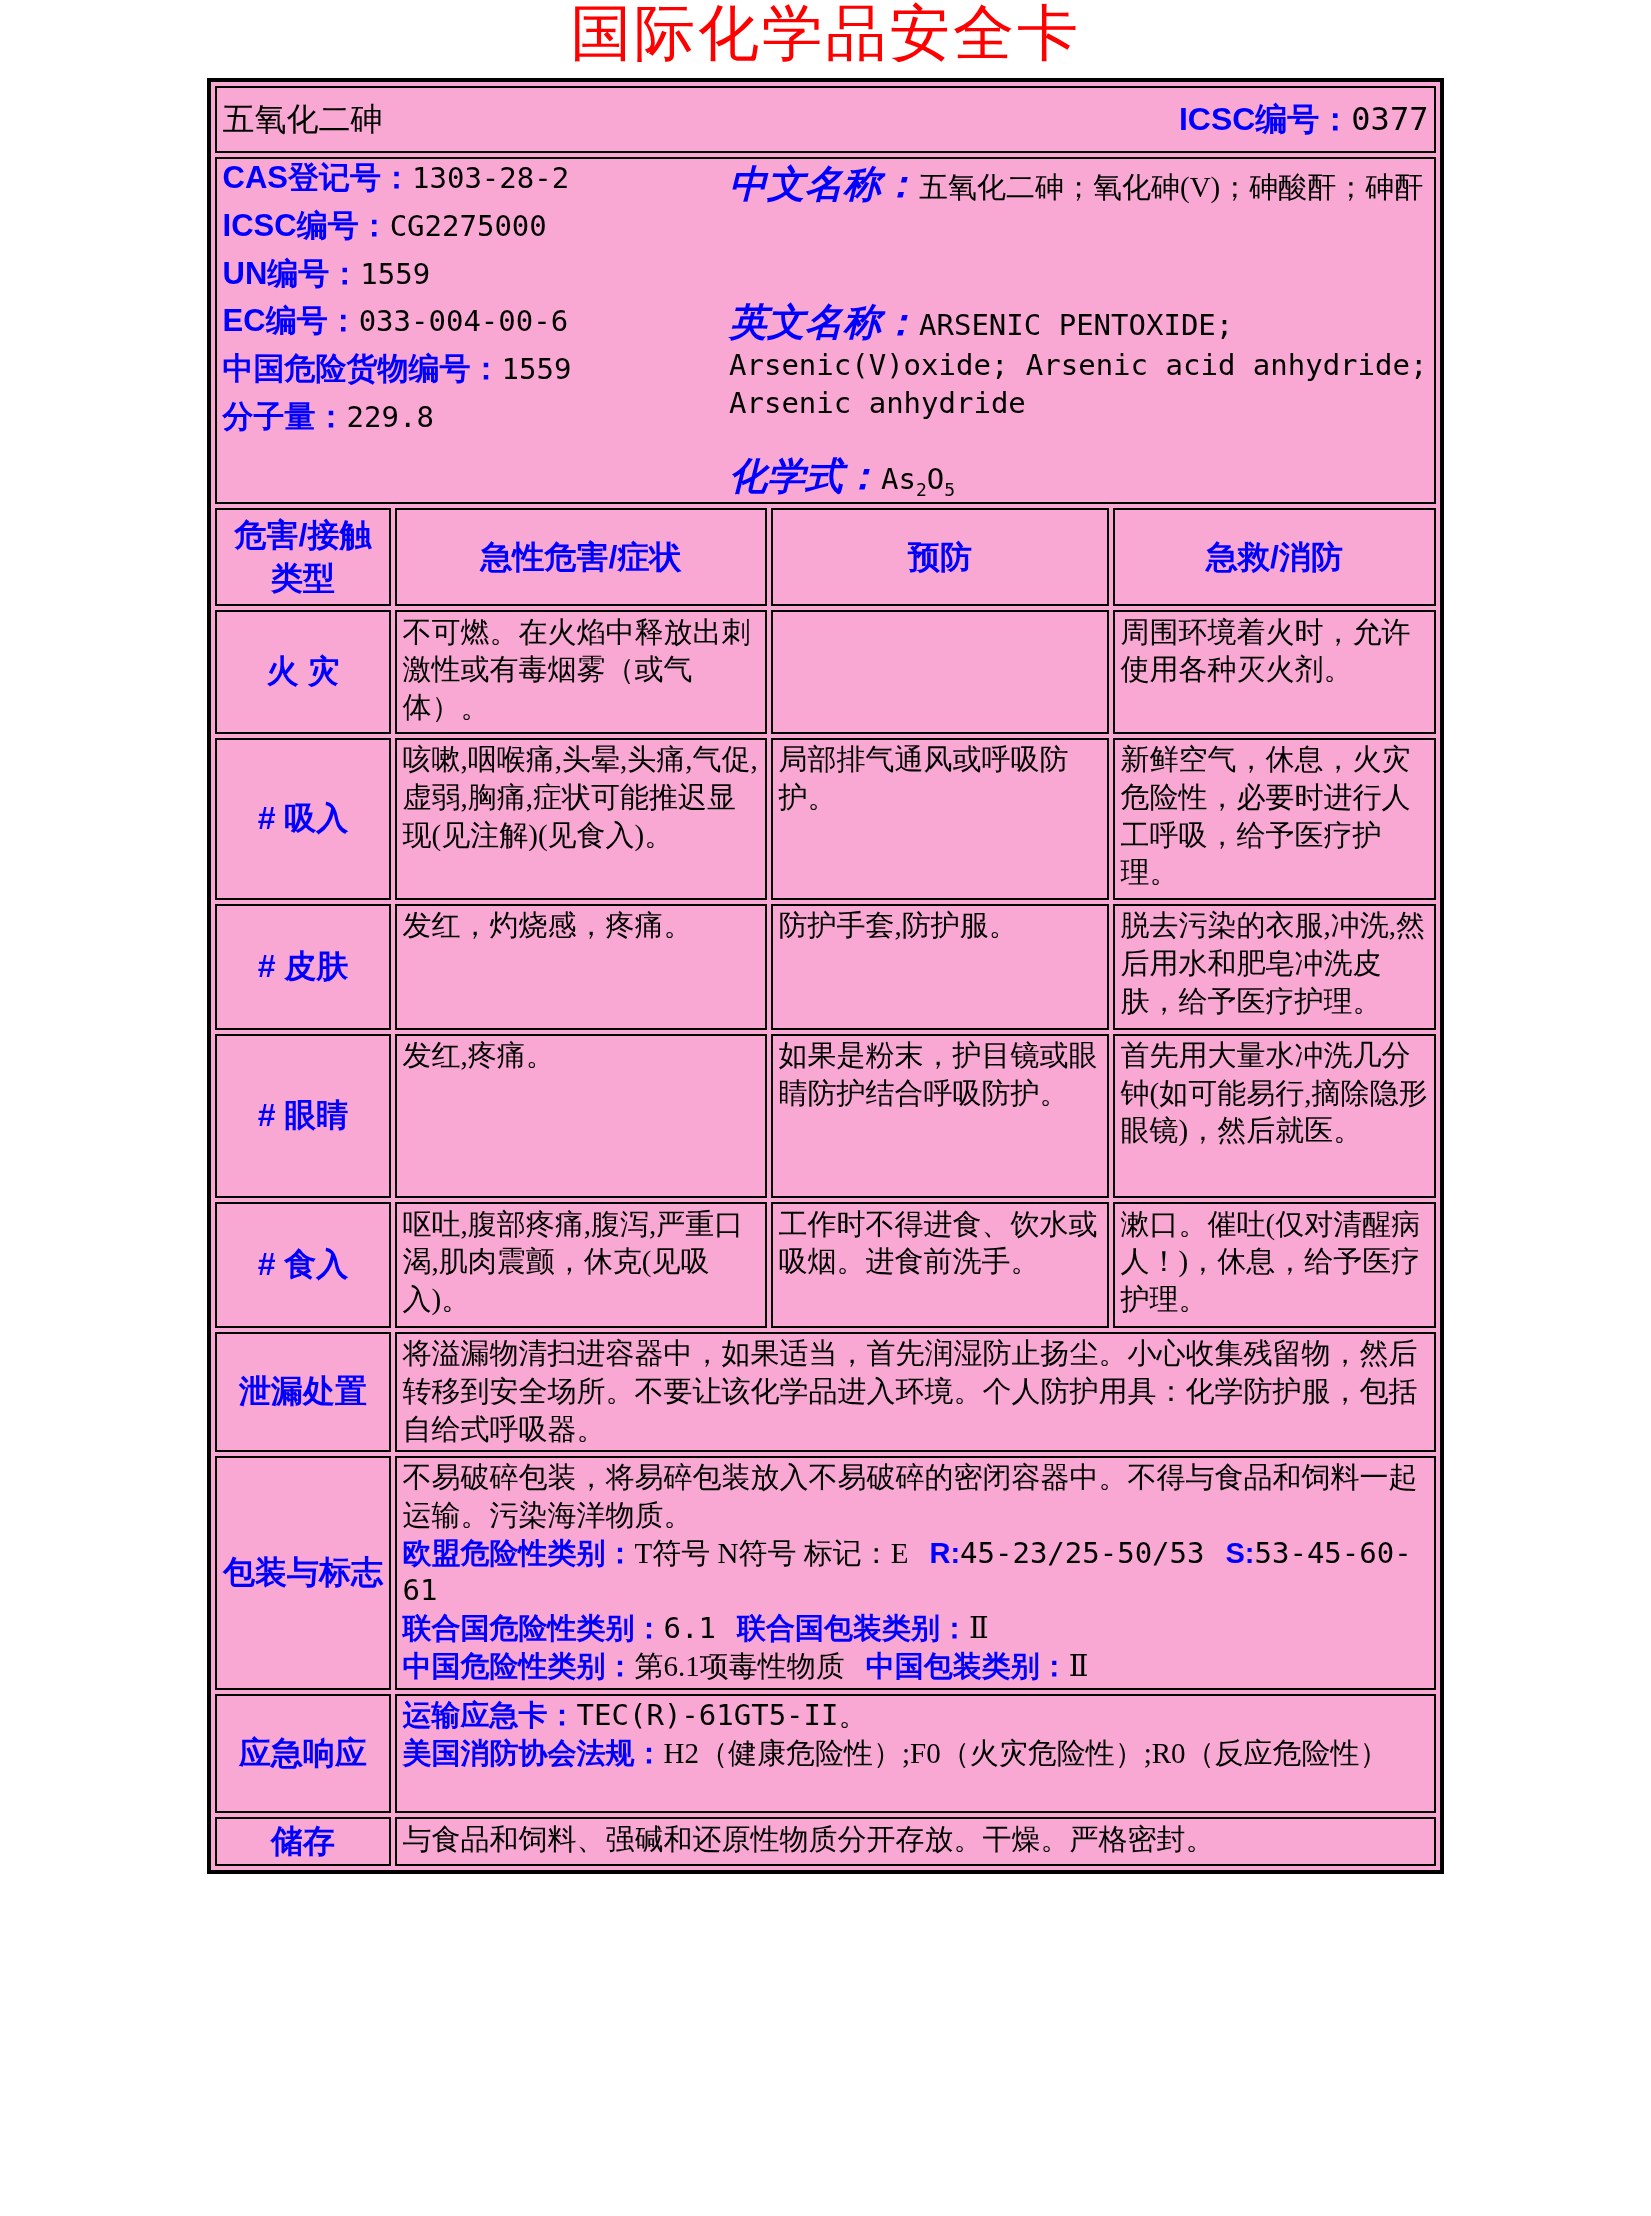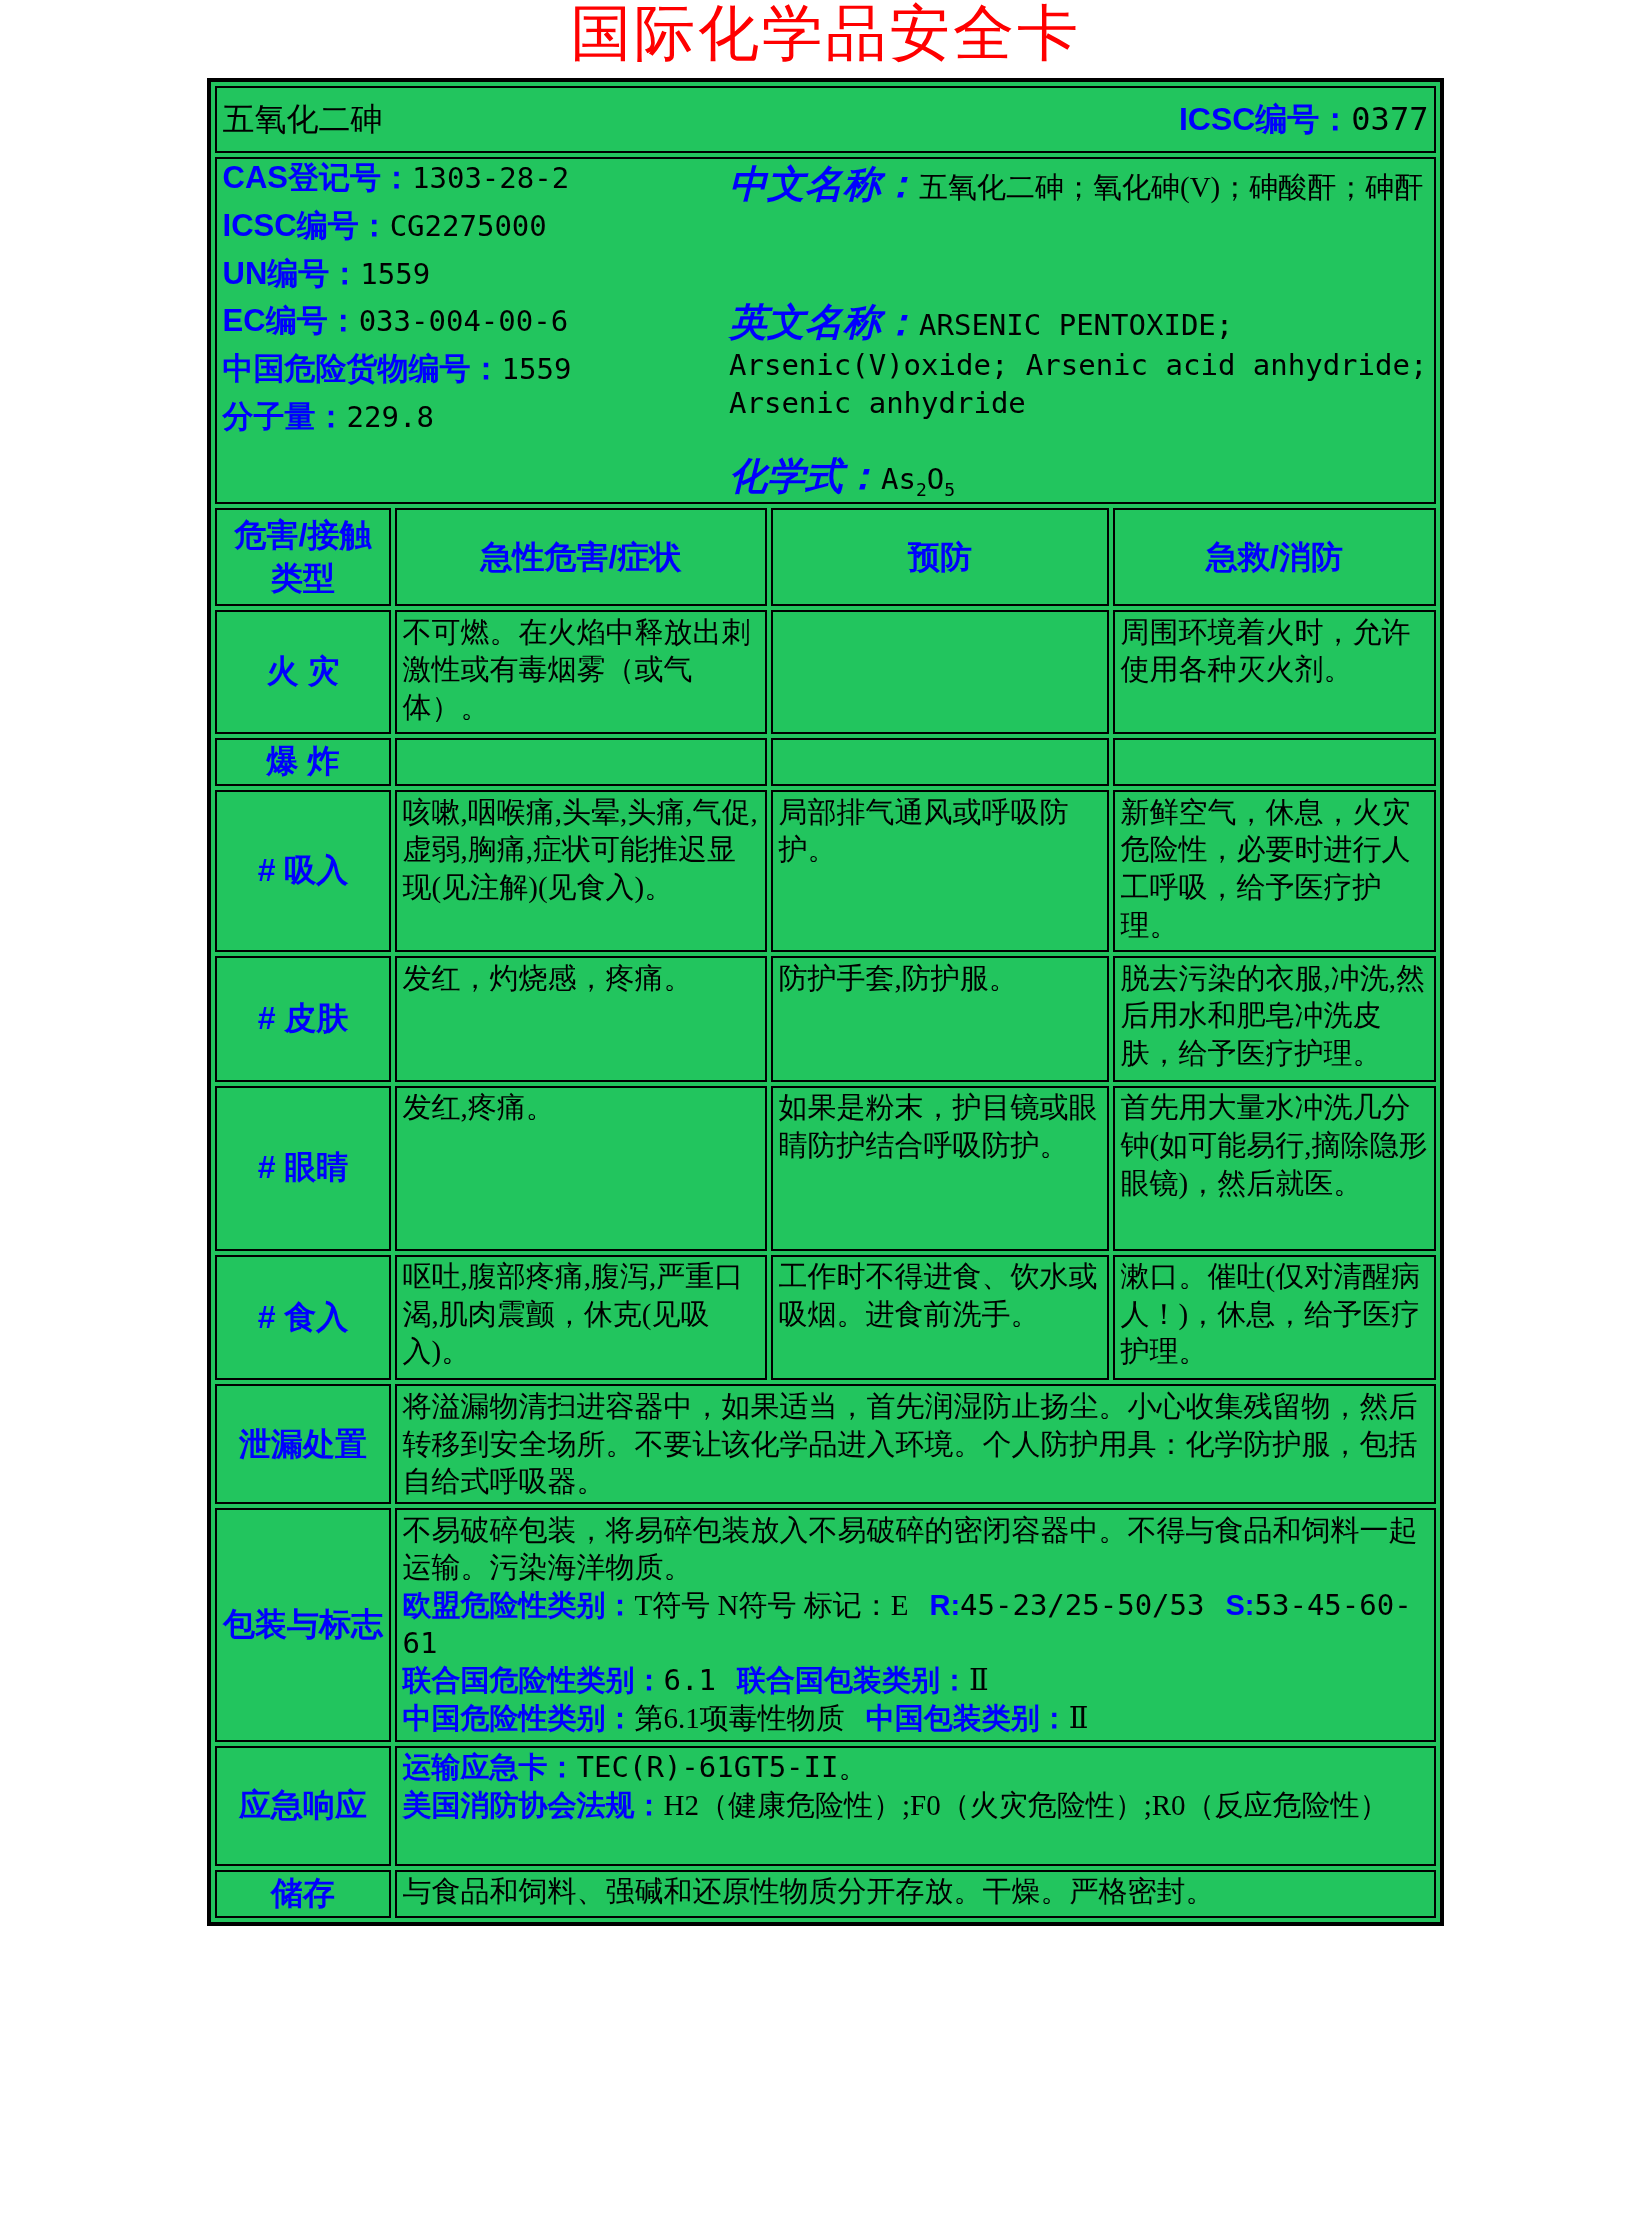--- a/index.html
+++ b/index.html
@@ -22,21 +22,21 @@
     letter-spacing: 2.8px;
     line-height: 1.1;
   }
   table.card {
     width: 1072px;
     margin: 11.2px auto 0 auto;
     border: 4.2px solid #000000;
     border-collapse: separate;
     border-spacing: 4.2px;
     table-layout: fixed;
-    background: #22c55e;
+    background: #f9a8d4;
   }
   table.card td {
     border: 2.1px solid #000000;
     padding: 1.4px 5.6px;
     vertical-align: top;
     font-size: 29px;
     line-height: 1.3;
     overflow: hidden;
     word-break: break-word;
   }
@@ -153,26 +153,20 @@
     <td class="colhead blab">急救/消防</td>
   </tr>
 
   <tr>
     <td class="rowlabel blab" style="height:117px">火 灾</td>
     <td>不可燃。在火焰中释放出刺激性或有毒烟雾（或气体）。</td>
     <td></td>
     <td>周围环境着火时，允许使用各种灭火剂。</td>
   </tr>
 
-  <tr>
-    <td class="rowlabel blab" style="height:41px">爆 炸</td>
-    <td></td>
-    <td></td>
-    <td></td>
-  </tr>
 
 
   <tr>
     <td class="rowlabel blab" style="height:155px"># 吸入</td>
     <td>咳嗽,咽喉痛,头晕,头痛,气促,虚弱,胸痛,症状可能推迟显现(见注解)(见食入)。</td>
     <td>局部排气通风或呼吸防护。</td>
     <td>新鲜空气，休息，火灾危险性，必要时进行人工呼吸，给予医疗护理。</td>
   </tr>
 
   <tr>

